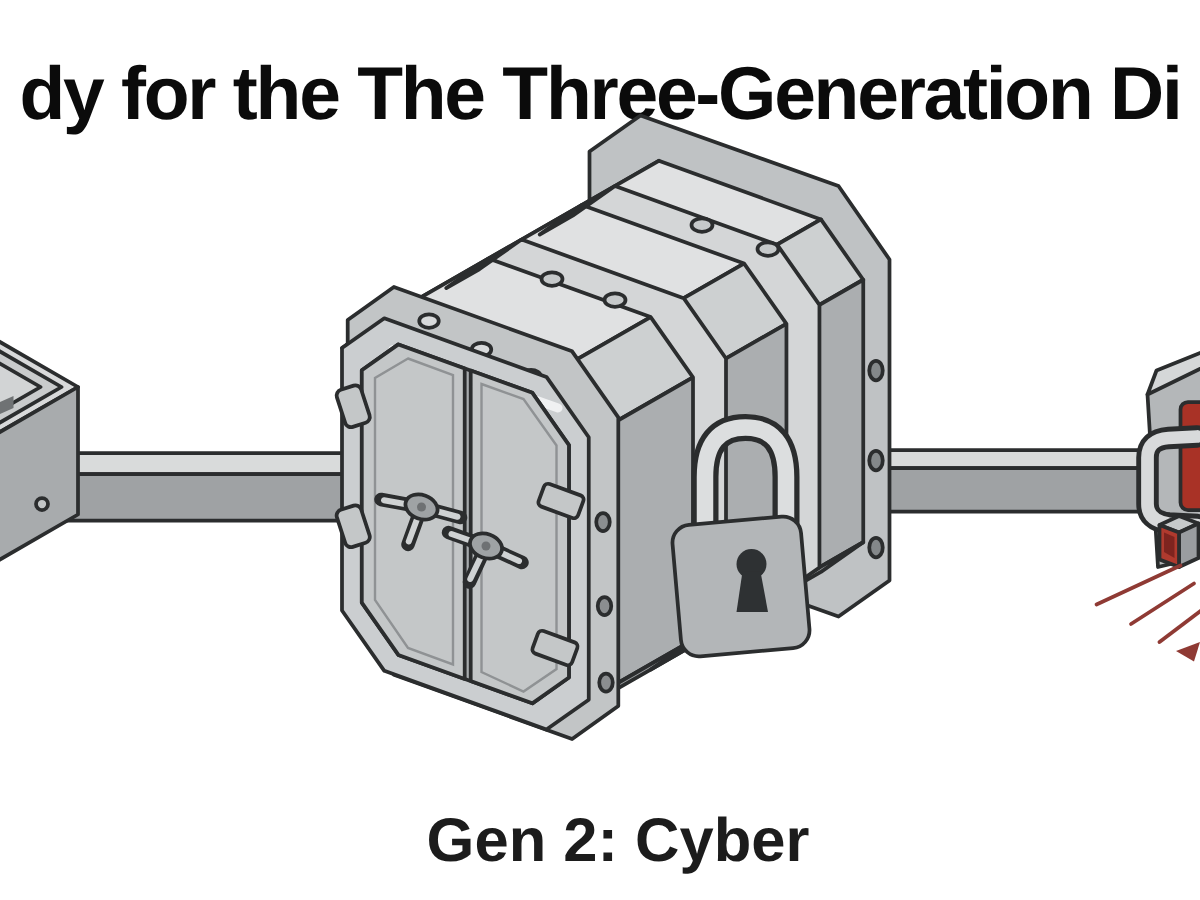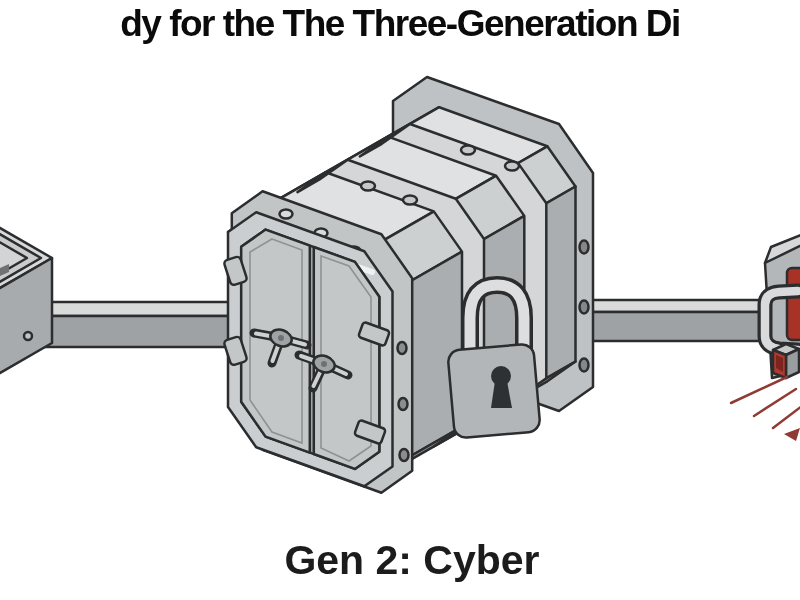--- a/index.html
+++ b/index.html
@@ -1,22 +1,22 @@
 <!DOCTYPE html>
 <html><head>
 <meta charset="utf-8">
 <style>
   html,body{margin:0;padding:0;}
   body{
     width:800px;height:600px;overflow:hidden;position:relative;
     background:#ffffff;font-family:"Liberation Sans",sans-serif;
   }
   .title{
-    position:absolute;top:4px;left:50%;transform:translateX(-50%);
-    font-weight:700;font-size:37px;line-height:1.1;letter-spacing:-1.5px;
+    position:absolute;top:35px;left:50%;transform:translateX(-50%);
+    font-weight:700;font-size:50px;line-height:1.1;letter-spacing:-1.5px;
     color:#0b0b0b;white-space:nowrap;
   }
   .caption{
     position:absolute;top:537px;left:12px;width:800px;text-align:center;
     font-weight:700;font-size:41px;line-height:1.15;color:#1c1c1c;
   }
   svg{position:absolute;top:0;left:0;}
   .ol{stroke:#2b2d2e;stroke-width:2.5;stroke-linejoin:round;stroke-linecap:round;}
   .thin{stroke:#8f9294;stroke-width:1.6;fill:none;}
 </style>

